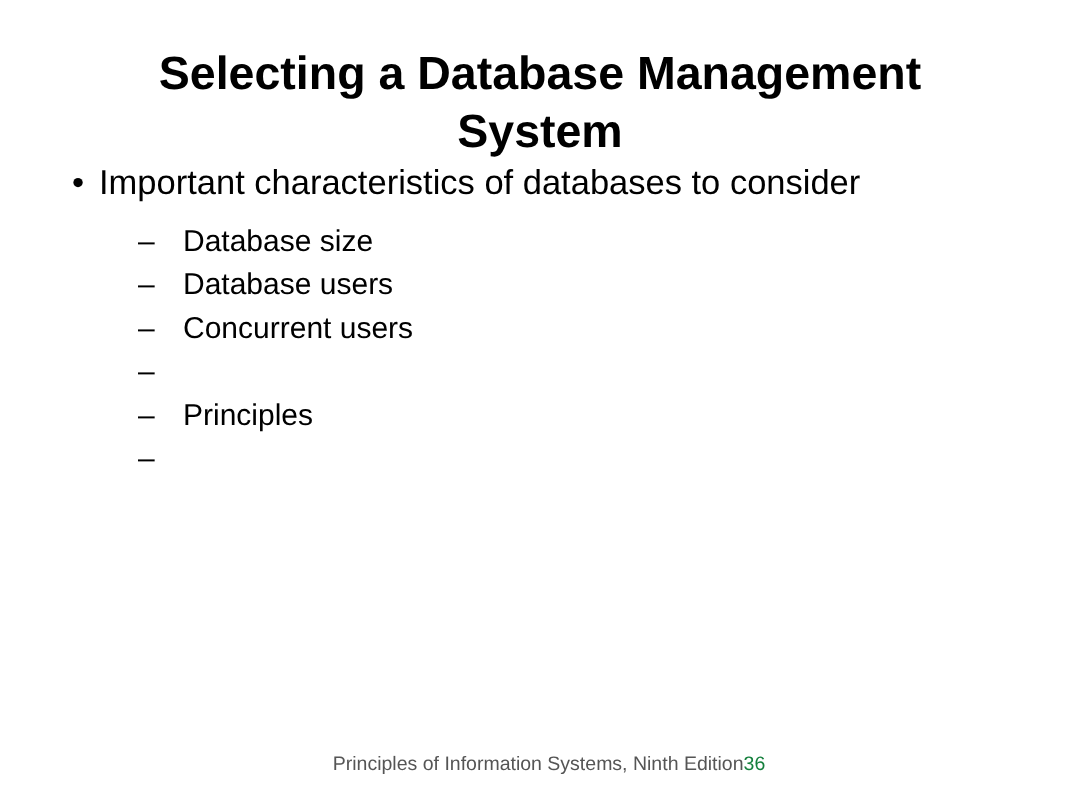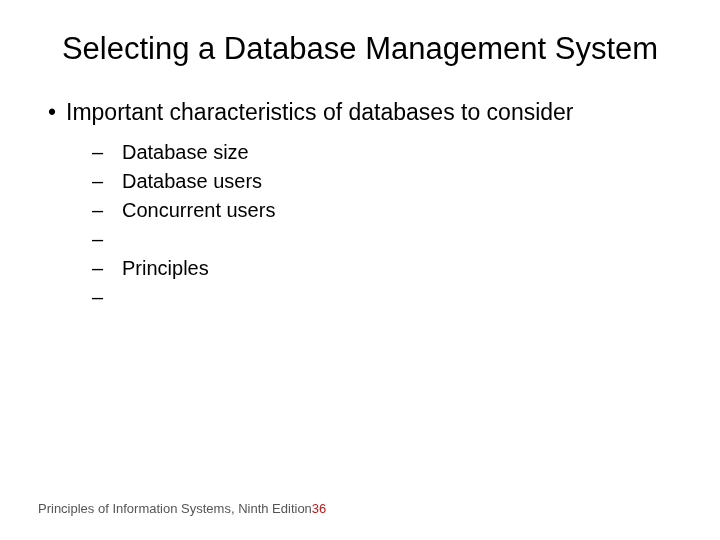--- a/index.html
+++ b/index.html
@@ -12,23 +12,22 @@
       height: 540px;
       background: #ffffff;
       font-family: Arial, Helvetica, sans-serif;
       color: #000000;
       position: relative;
       padding: 30px 0 0 0;
     }
     .slide-title {
       text-align: center;
       font-size: 31px;
-      font-weight: normal;
+      font-weight: bold;
       line-height: 1.25;
-      margin-bottom: 30px;
       padding: 0 60px;
     }
     .content {
       padding: 0 38px;
     }
     .main-bullet {
       display: flex;
       align-items: flex-start;
       font-size: 23px;
       margin-bottom: 12px;
@@ -50,26 +49,26 @@
     .sub-bullet .dash-icon {
       width: 30px;
       flex-shrink: 0;
     }
     .footer {
       position: absolute;
       bottom: 24px;
       left: 38px;
       right: 26px;
       display: flex;
-      justify-content: flex-start;
+      justify-content: center;
       font-size: 13px;
       color: #555;
     }
     .footer-right {
-      color: #b91c1c;
+      color: #15803d;
     }
   </style>
 </head>
 <body>
 
 <h1 class="slide-title">Selecting a Database Management System</h1>
 
 <div class="content">
   <div class="main-bullet">
     <span class="bullet-icon">•</span>

